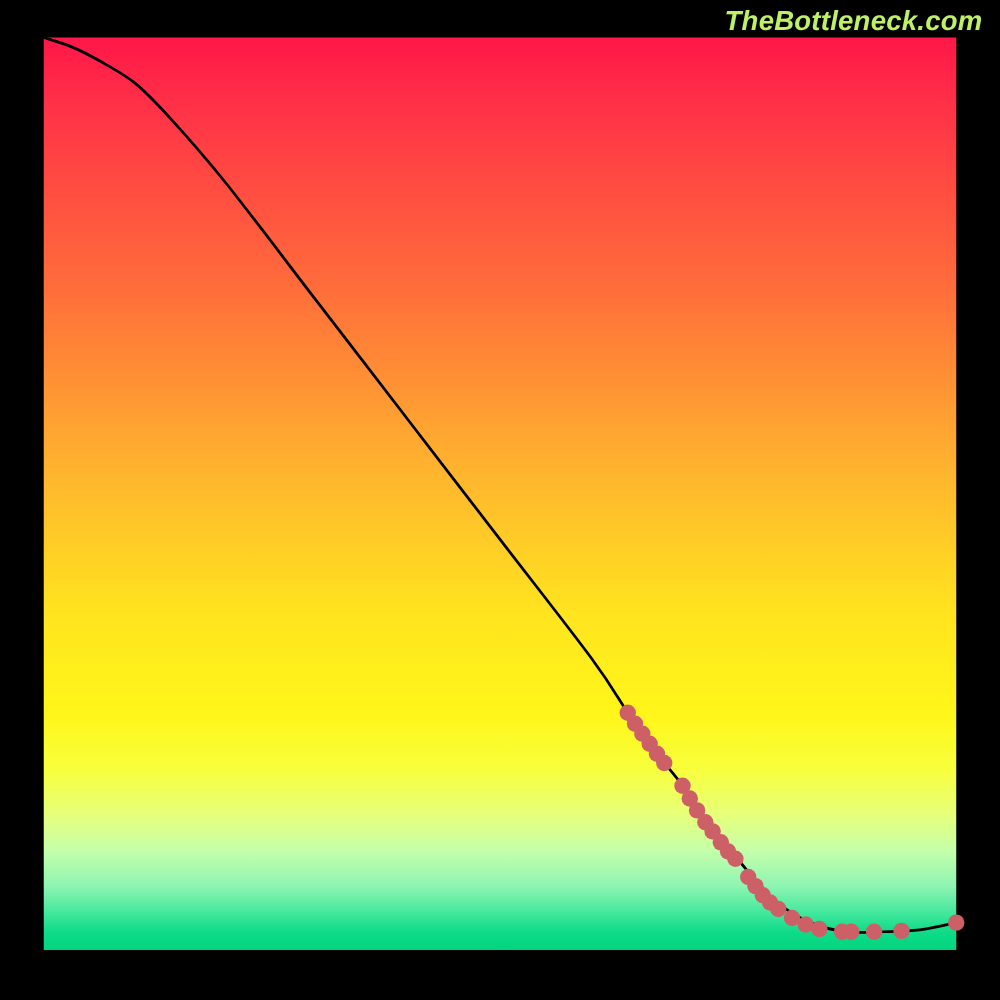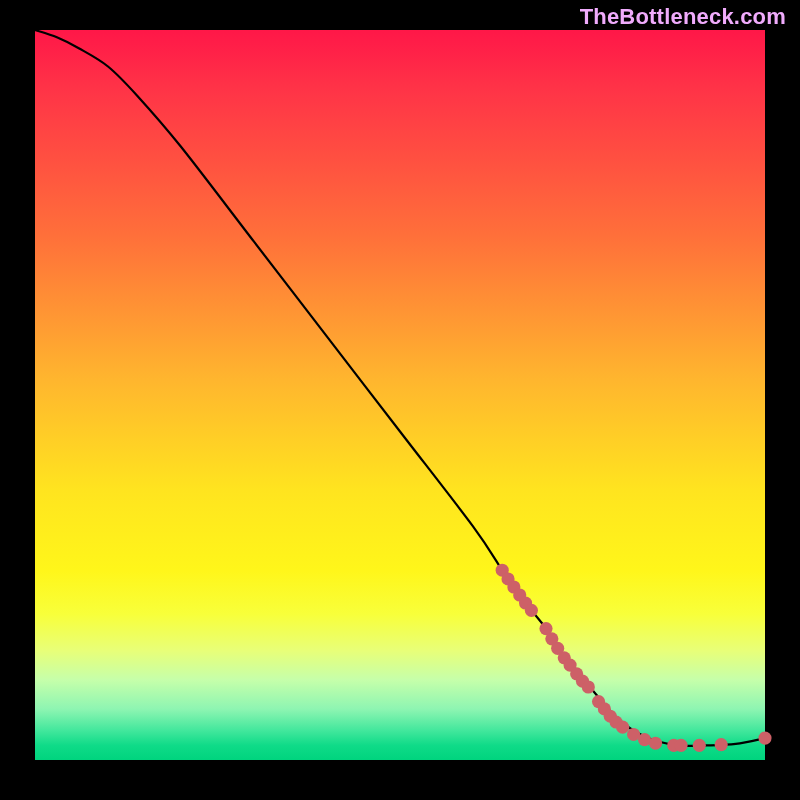--- a/index.html
+++ b/index.html
@@ -16,23 +16,24 @@
     height: 800px;
     background: #000;
   }
   .watermark {
     position: absolute;
     top: 4px;
     right: 14px;
     font-family: Arial, Helvetica, sans-serif;
     font-size: 22px;
     font-weight: 600;
-    color: #f0abfc;
+    color: #bef264;
     letter-spacing: 0.2px;
     z-index: 5;
+    font-style: italic;
   }
   .plot {
     position: absolute;
     left: 35px;
     top: 30px;
     width: 730px;
     height: 730px;
     
     background: linear-gradient(to bottom,
       #ff1748 0%,

